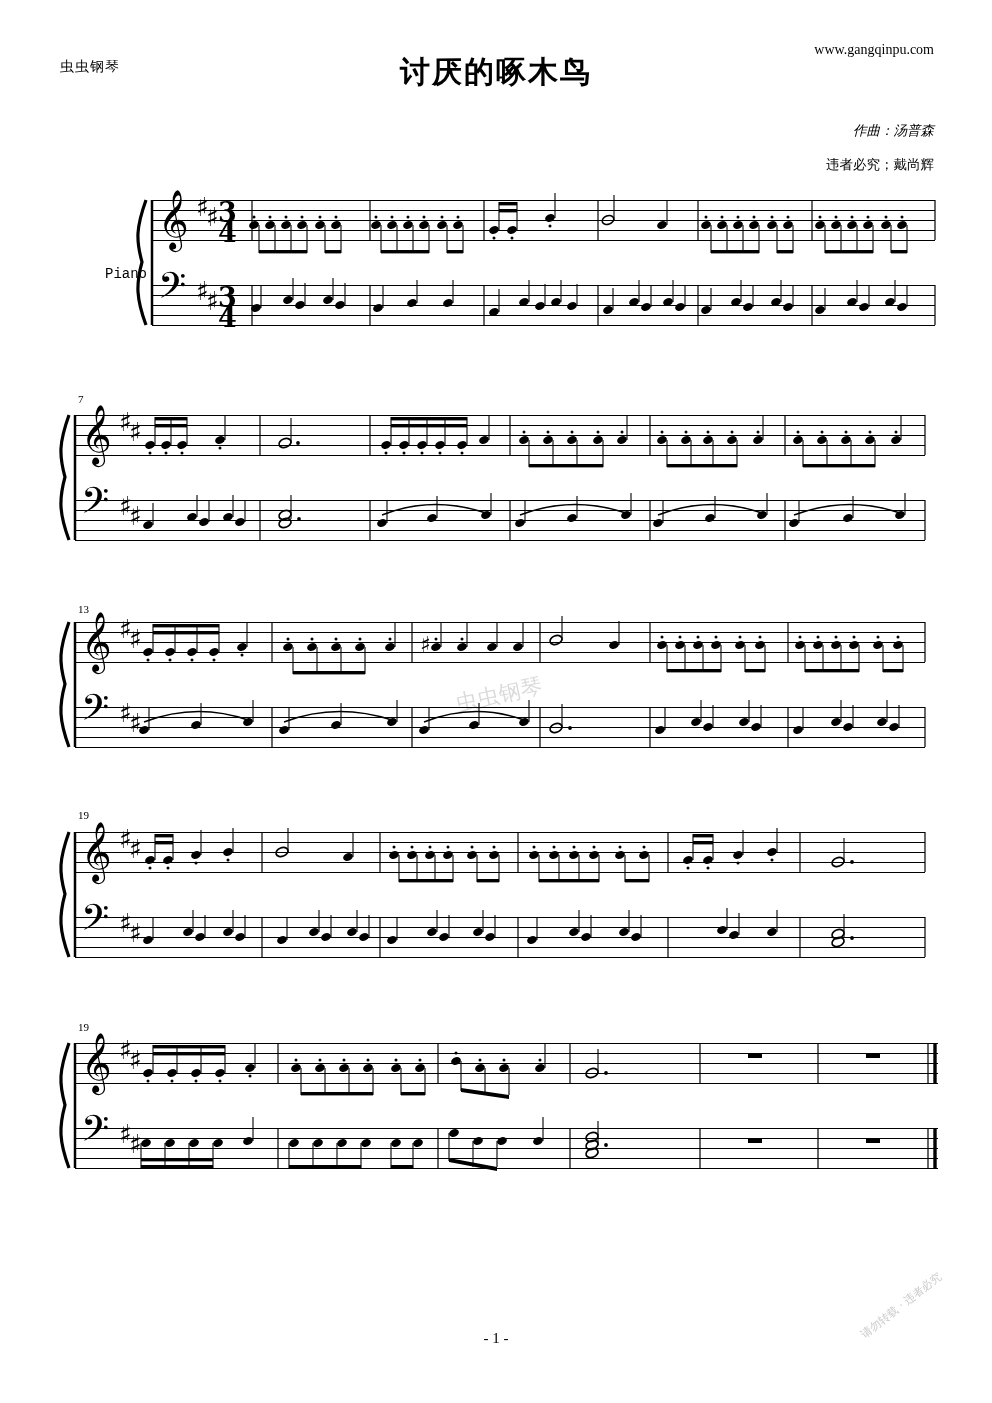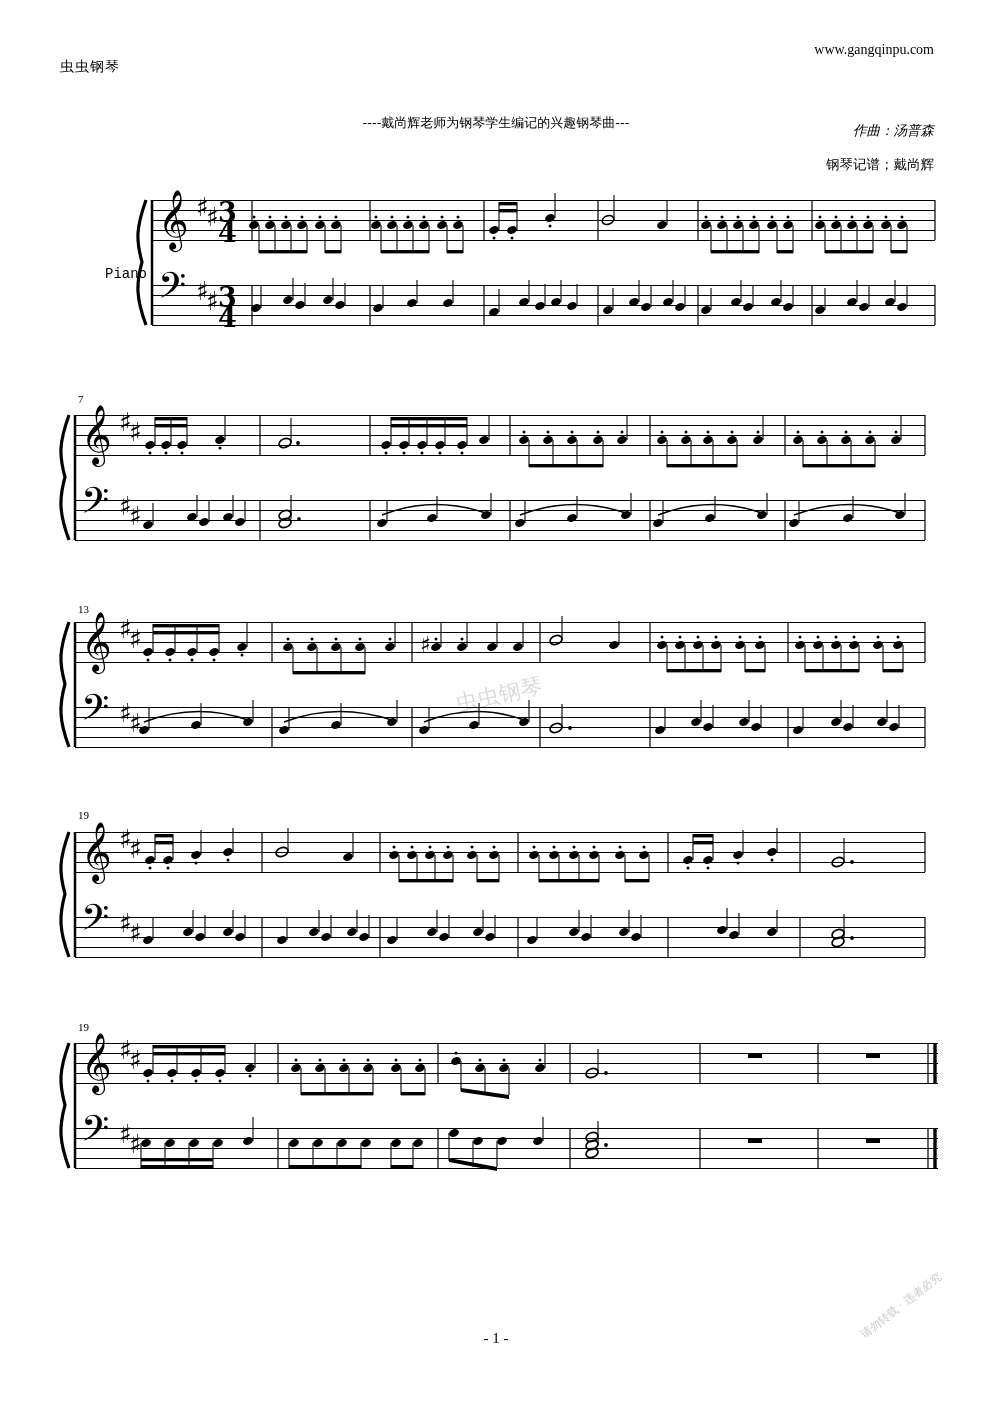--- a/index.html
+++ b/index.html
@@ -125,23 +125,23 @@
     display: block;
   }
 </style>
 </head>
 <body>
 
 <div class="sheet">
 
   <div class="site-logo">虫虫钢琴</div>
   <div class="site-url">www.gangqinpu.com</div>
-  <div class="doc-subtitle">----戴尚辉老师为钢琴学生编记的兴趣钢琴曲---</div>
+  <div class="doc-title">讨厌的啄木鸟</div>
   <div class="credit-composer">作曲：汤普森</div>
-  <div class="credit-transcriber">钢琴记谱；戴尚辉</div>
+  <div class="credit-transcriber">违者必究；戴尚辉</div>
   <div class="instrument-label">Piano</div>
 
   <div class="wm-center">虫虫钢琴</div>
   <div class="wm-corner">请勿转载 · 违者必究</div>
 
   <div class="system" style="top:190px;">
     <svg class="score" width="992" height="180" viewBox="0 0 992 180" xmlns="http://www.w3.org/2000/svg">
       <g stroke="#000" stroke-width="1" shape-rendering="crispEdges">
 
         <line x1="152" y1="10" x2="935" y2="10"></line>

